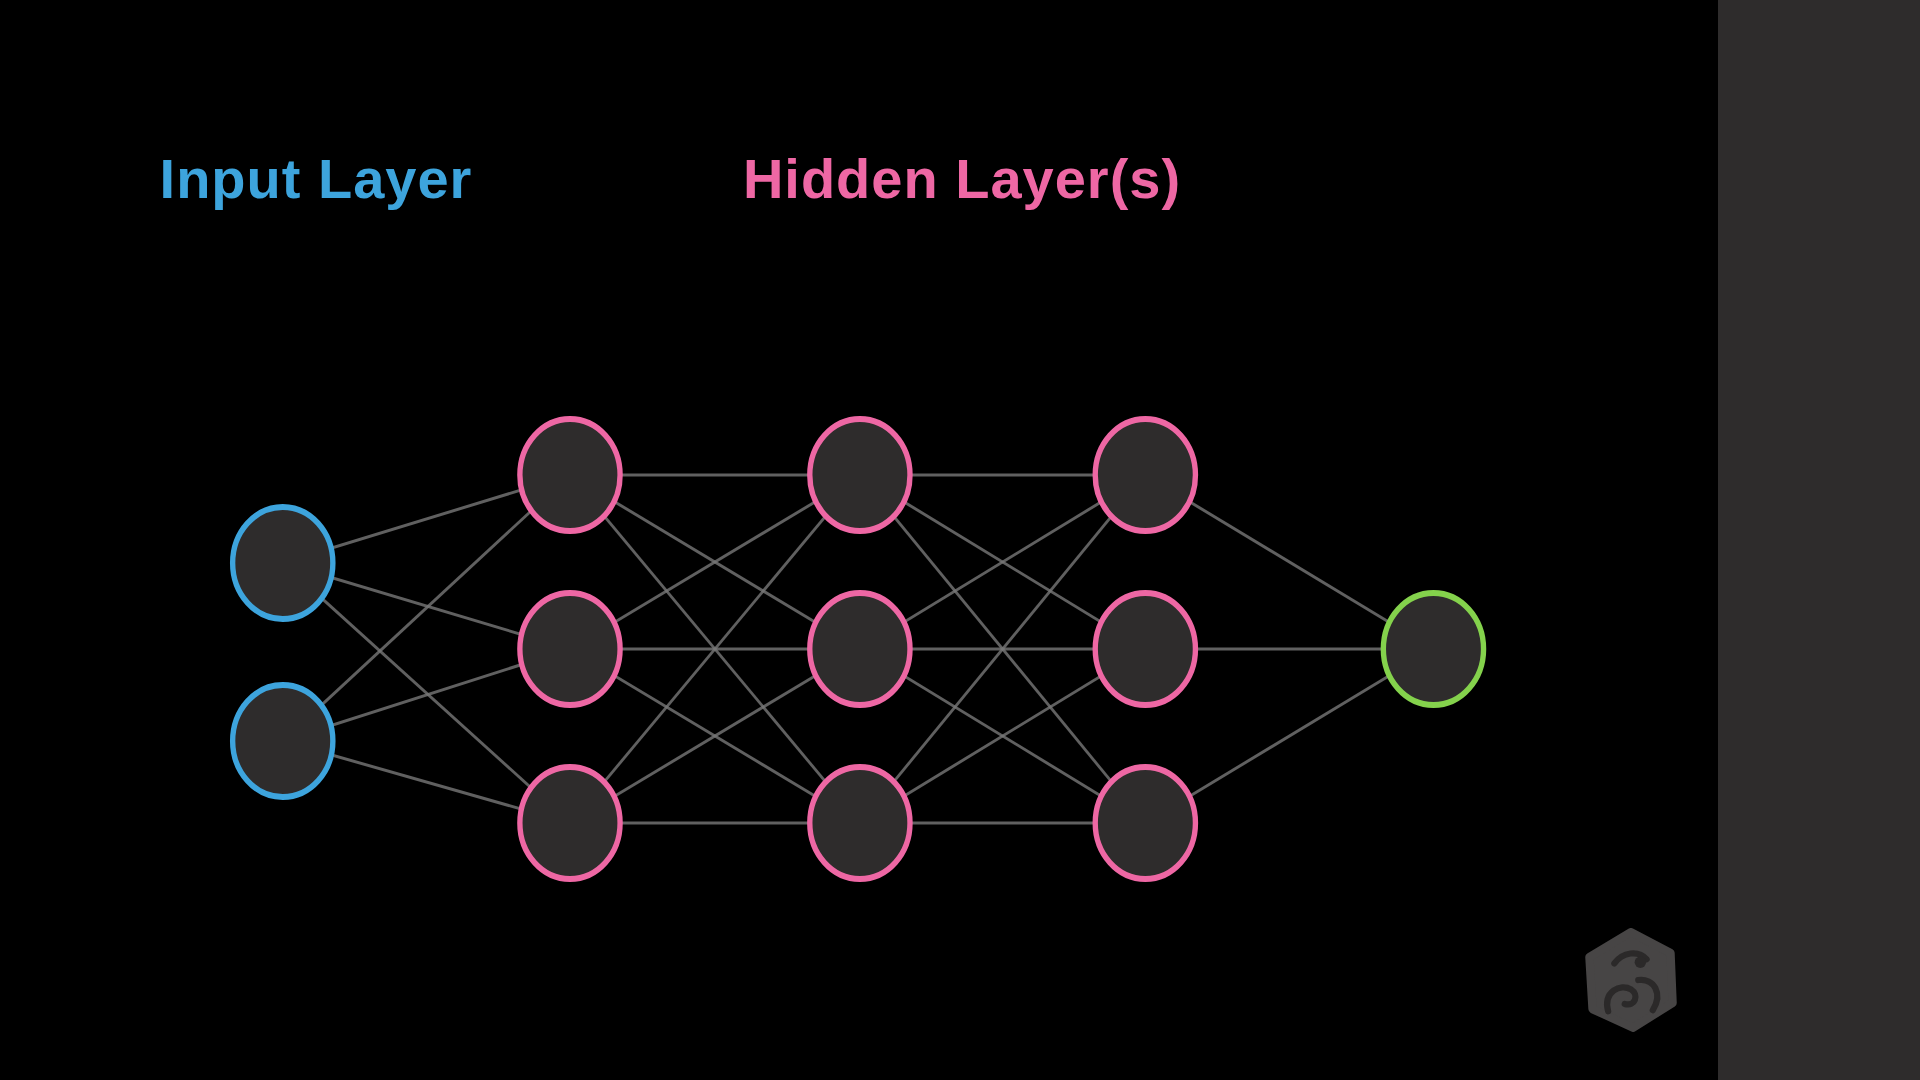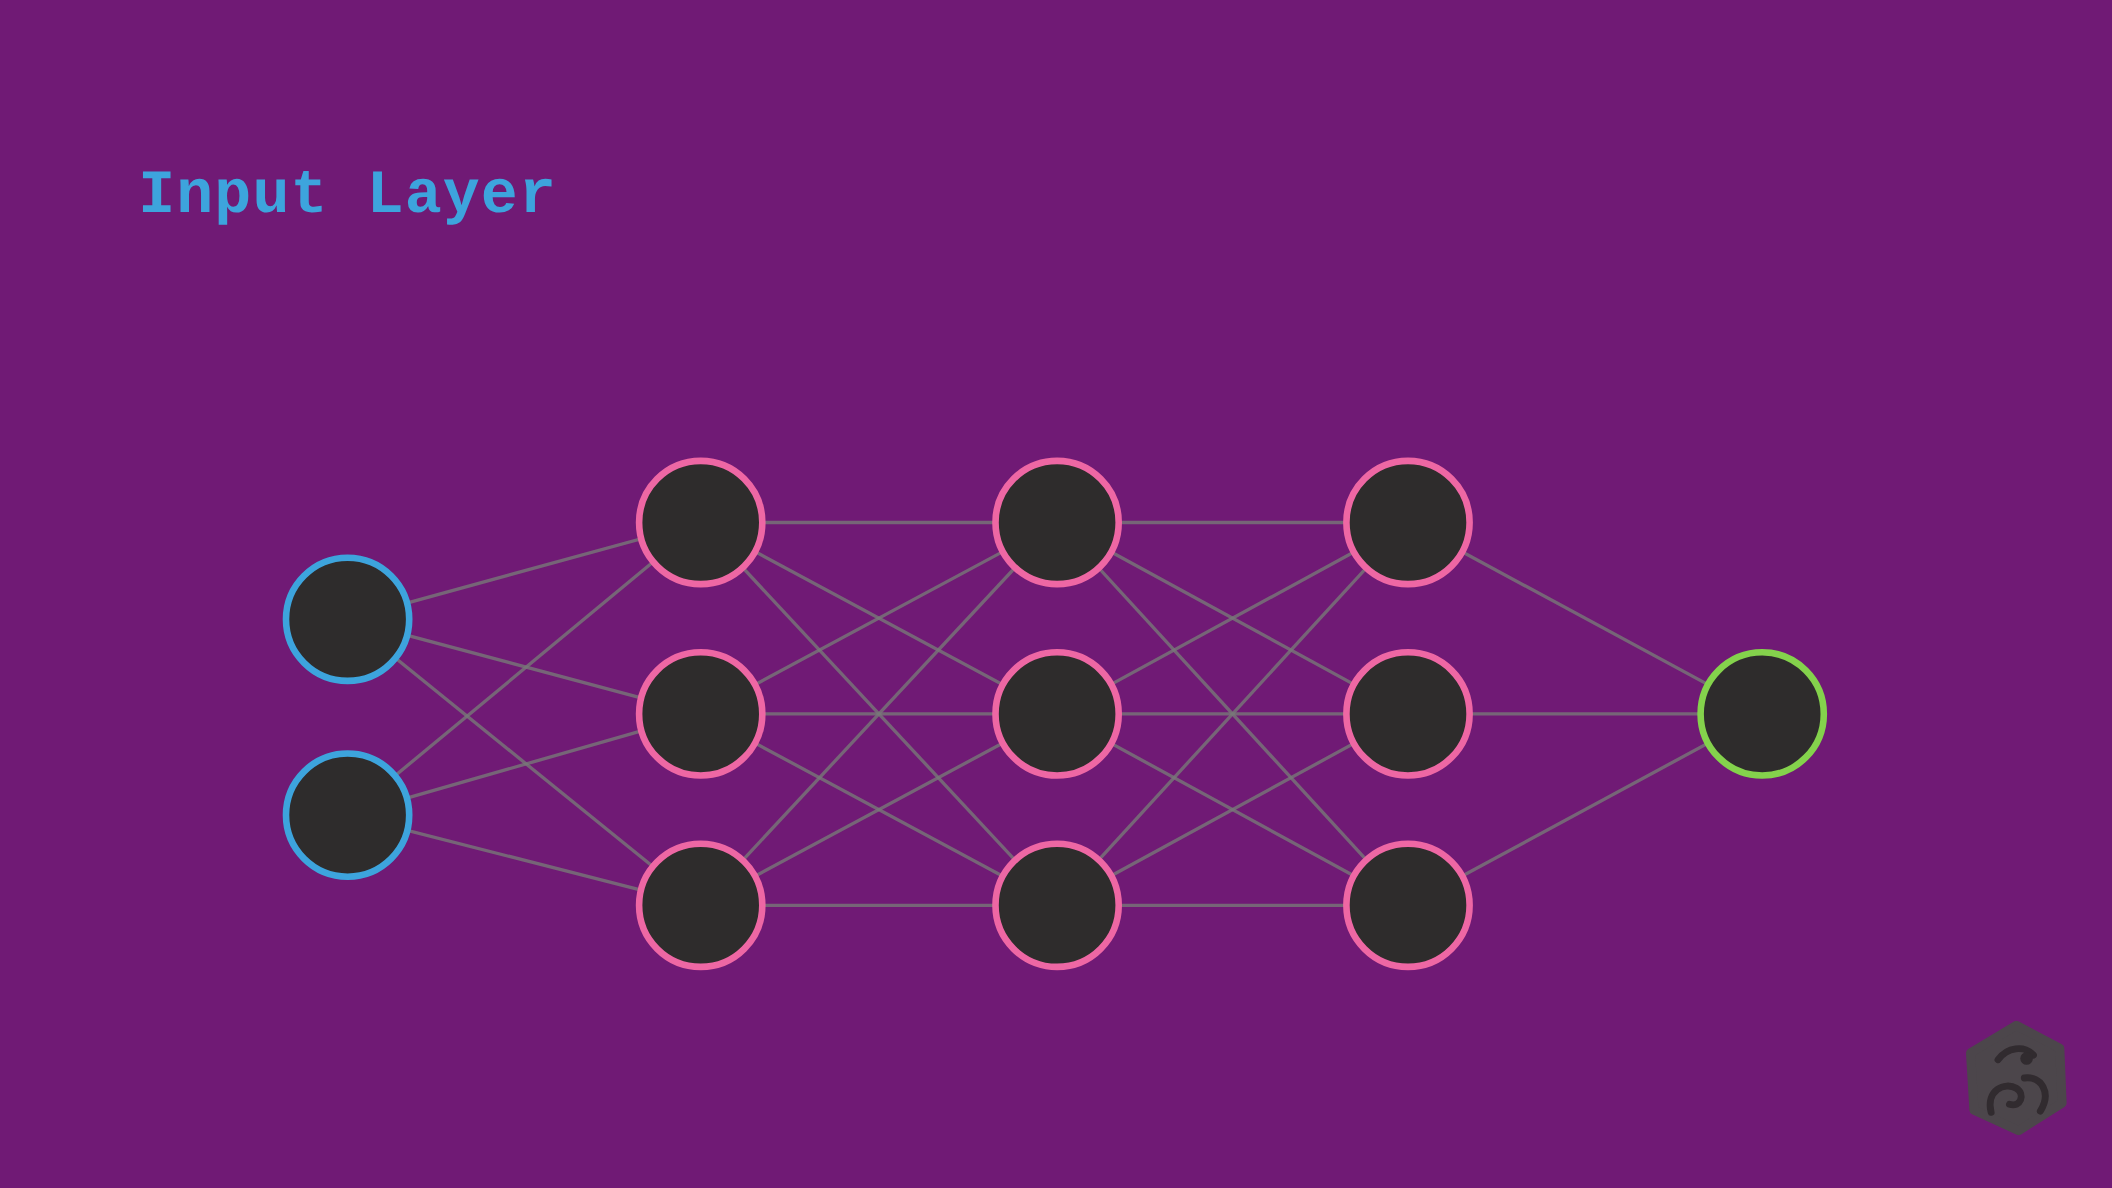--- a/index.html
+++ b/index.html
@@ -2,25 +2,25 @@
 <html><head>
 <meta charset="utf-8">
 <style>
   html, body {
     margin: 0;
     padding: 0;
     background: #2e2c2c;
   }
   .stage {
     position: relative;
-    width: 1920px;
+    width: 1718px;
     height: 1080px;
-    background: #701a75;
+    background: #000000;
     overflow: hidden;
-    font-family: Liberation Mono, monospace;
+    font-family: Liberation Sans, sans-serif;
   }
   .network-svg {
     position: absolute;
     inset: 0;
     width: 100%;
     height: 100%;
   }
   .layer-label {
     position: absolute;
     top: 146px;
@@ -85,20 +85,21 @@
       <circle cx="961" cy="649" r="56" fill="#2e2c2c" stroke="#ee67a4" stroke-width="6"></circle>
       <circle cx="961" cy="823" r="56" fill="#2e2c2c" stroke="#ee67a4" stroke-width="6"></circle>
       <circle cx="1280" cy="475" r="56" fill="#2e2c2c" stroke="#ee67a4" stroke-width="6"></circle>
       <circle cx="1280" cy="649" r="56" fill="#2e2c2c" stroke="#ee67a4" stroke-width="6"></circle>
       <circle cx="1280" cy="823" r="56" fill="#2e2c2c" stroke="#ee67a4" stroke-width="6"></circle>
       <circle cx="1602" cy="649" r="56" fill="#2e2c2c" stroke="#84d24c" stroke-width="6"></circle>
     </svg>
 
   <div class="layer-label label-input" style="color: rgb(61, 164, 221);">Input Layer</div>
 
+  <div class="layer-label label-hidden" style="color: rgb(238, 103, 164);">Hidden Layer(s)</div>
 
 
   <div class="logo-wrap">
     <svg viewBox="0 0 100 100" width="106" height="104">
 
       <path d="M50 4 L88 24 L90 72 L52 96 L13 78 L10 28 Z" stroke-linejoin="round" stroke-width="8" fill="#4b4949" stroke="#4b4949"></path>
 
       <g fill="none" stroke="#2e2c2c" stroke-width="6" stroke-linecap="round">
         <path d="M34 34 C 42 23 57 21 65 30"></path>
         <path d="M28 80 C 23 61 40 53 50 59 C 58 64 54 76 44 73"></path>

